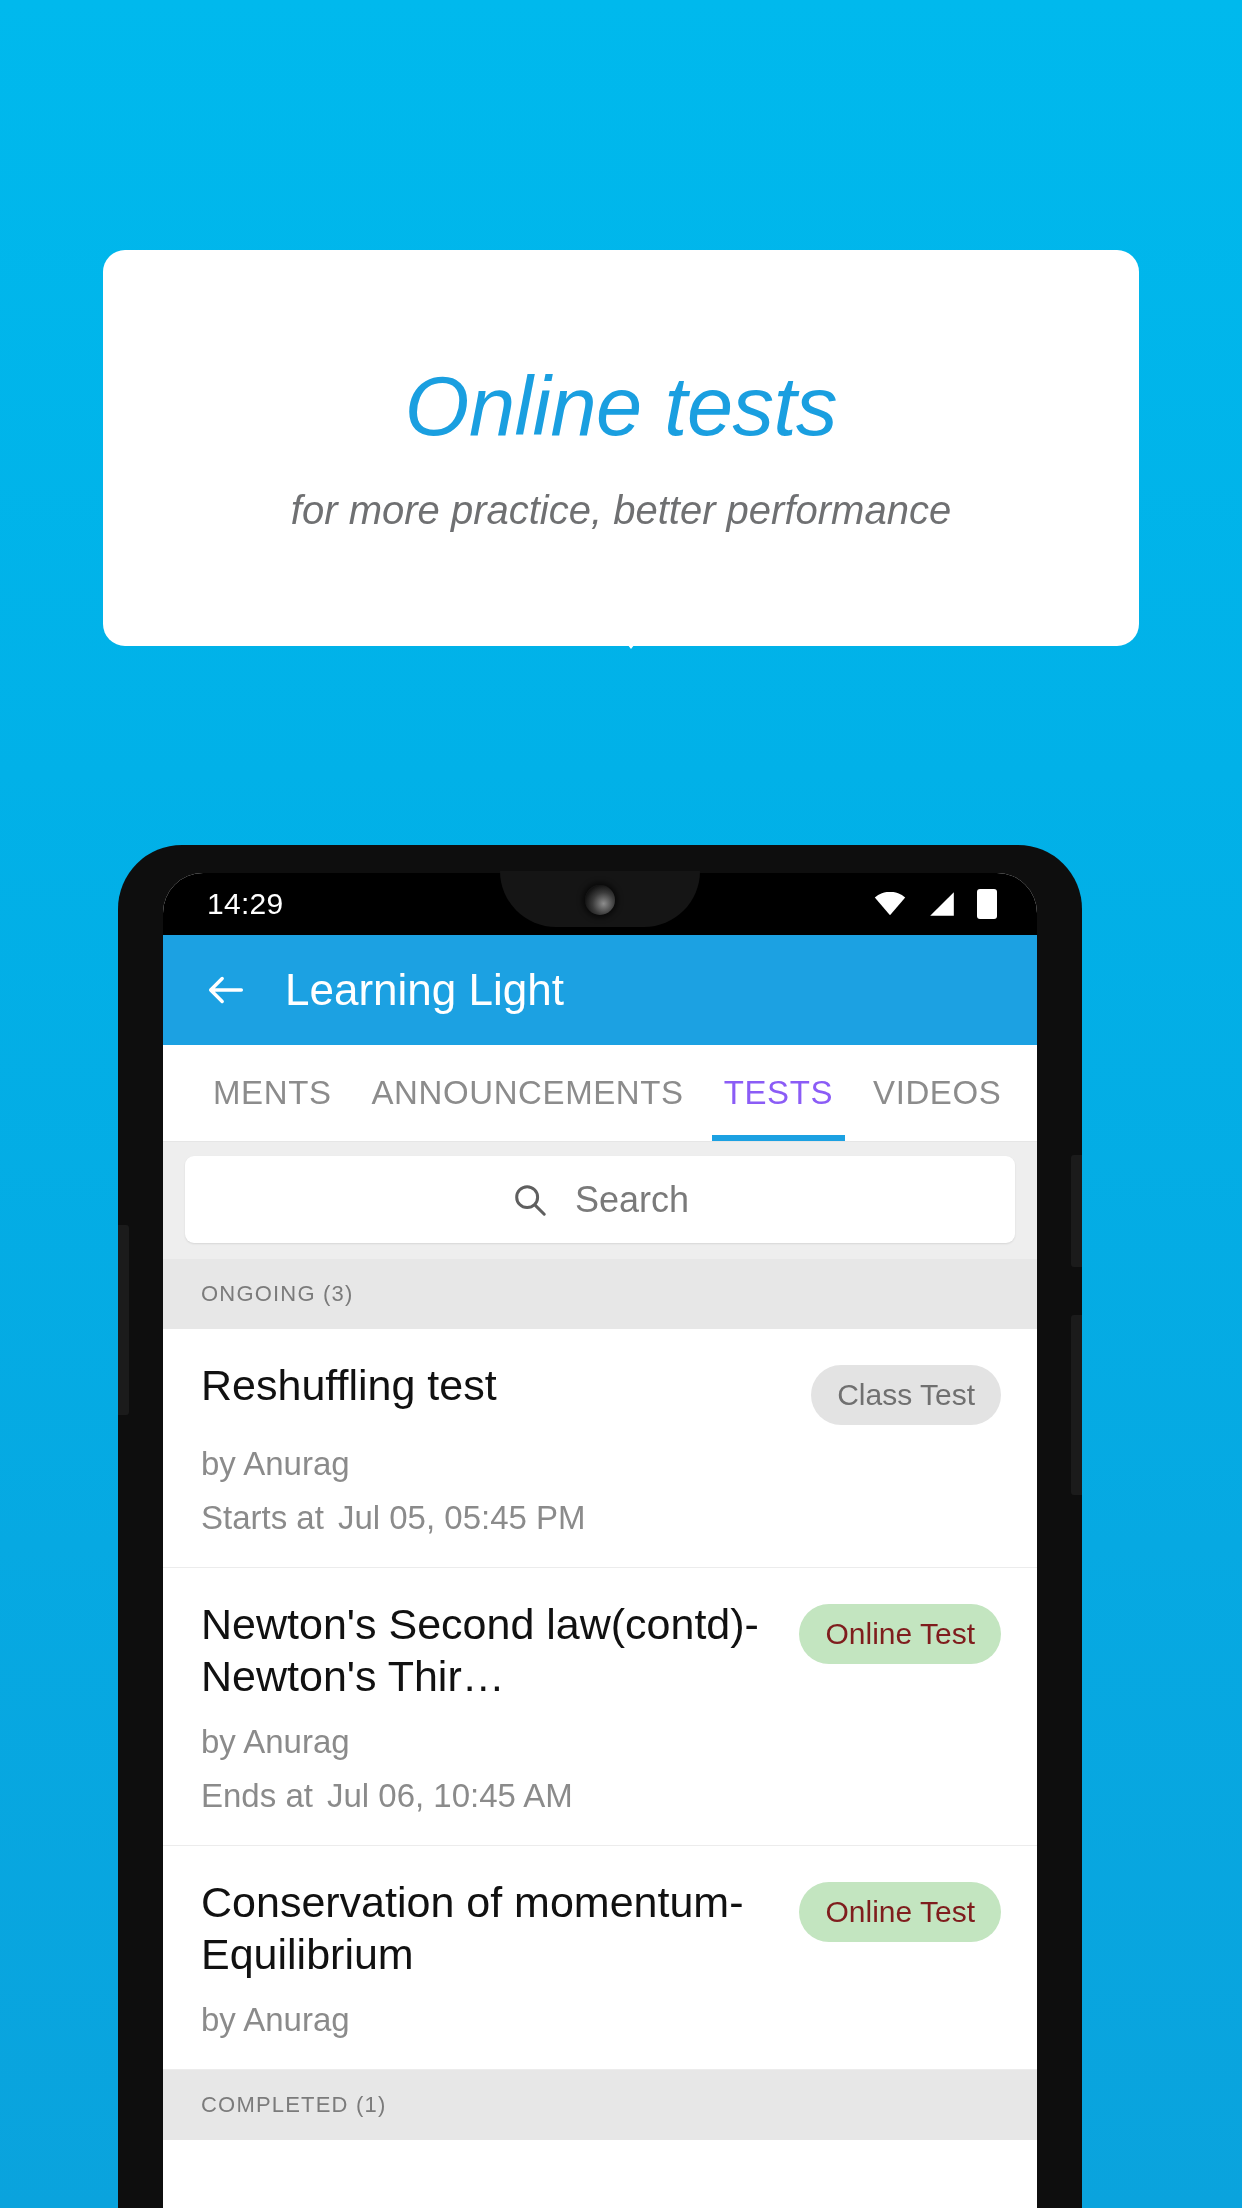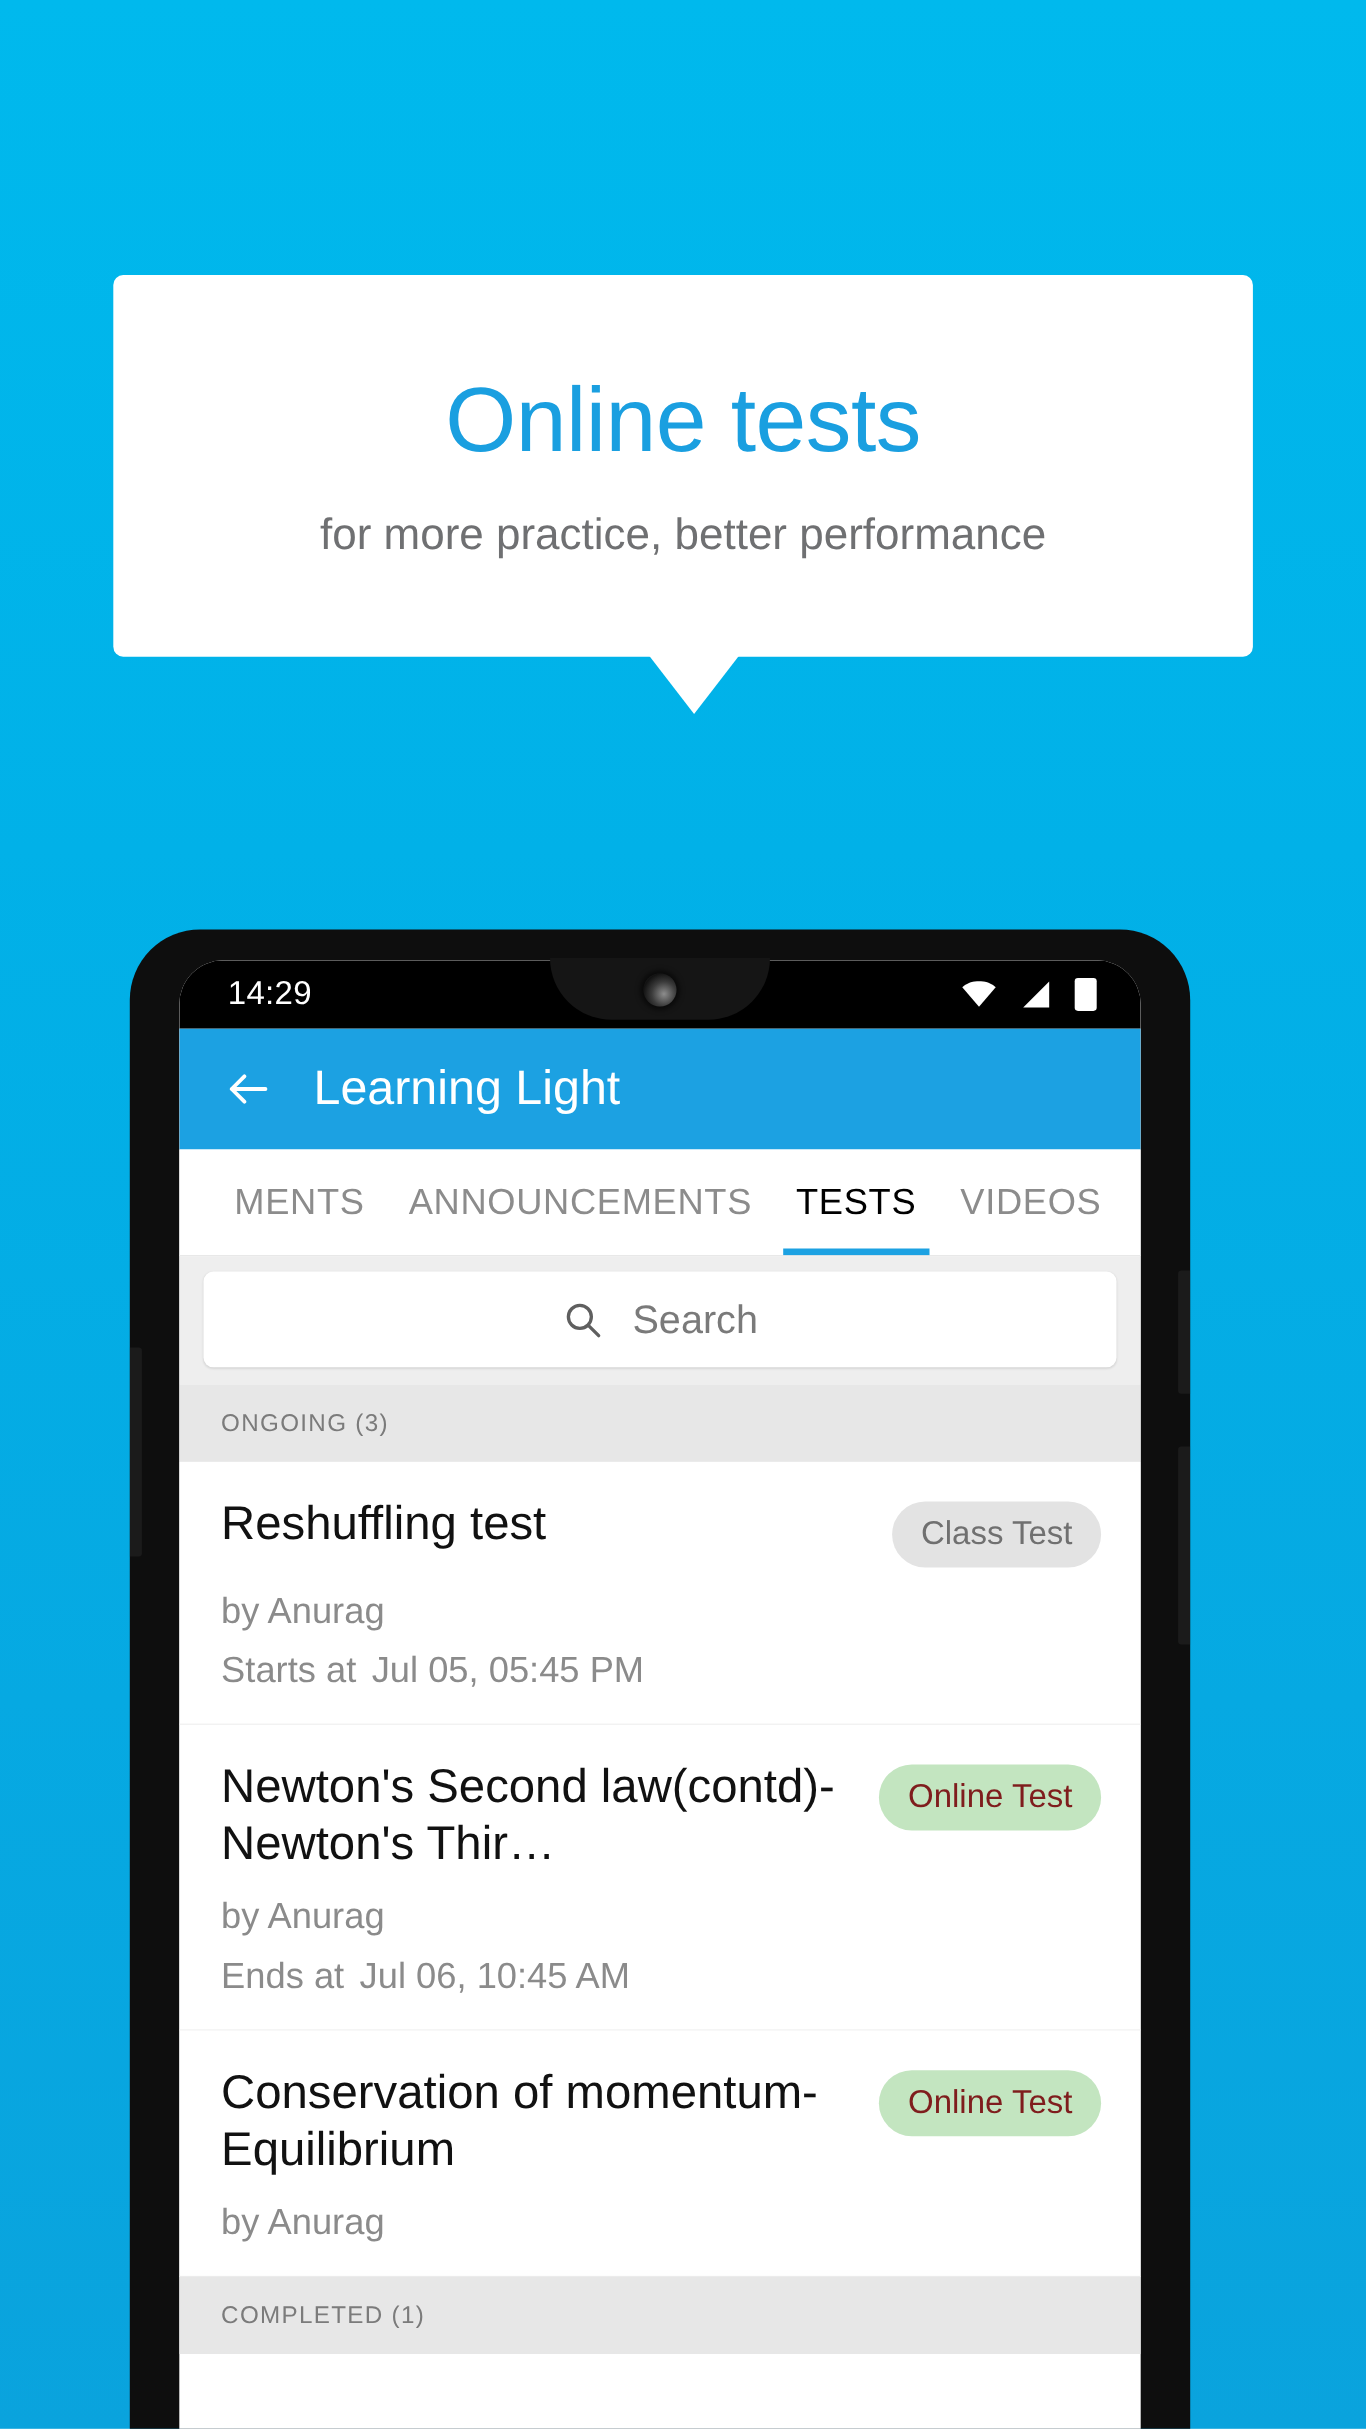--- a/index.html
+++ b/index.html
@@ -5,23 +5,23 @@
   * { margin:0; padding:0; box-sizing:border-box; }
   html,body { width:1242px; height:2208px; overflow:hidden; }
   body {
     font-family:"Liberation Sans", sans-serif;
     background:linear-gradient(180deg,#00b9ed 0%,#01b1e8 35%,#06a9e2 70%,#0aa3dd 100%);
     position:relative;
   }
 
   
   .bubble {
-    position:absolute; left:103px; top:250px; width:1036px; height:347px;
-    background:#ffffff; border-radius:9px;
-    display:flex; flex-direction:column; align-items:center; justify-content:center;
+    position:absolute; left:103px; top:250px; width:1036px; height:396px;
+    background:#ffffff; border-radius:22px;
+    display:flex; flex-direction:column; align-items:center; justify-content:center;font-style:italic;
   }
   .bubble-title {
     font-size:83px; color:#1a9fe0; font-weight:400; letter-spacing:-0.5px;
     line-height:1.05;
   }
   .bubble-sub {
     font-size:40px; color:#6f7072; font-weight:400; margin-top:38px;
   }
   .bubble-tail {
     position:absolute; left:590px; top:596px;
@@ -85,21 +85,21 @@
   
   .tabs {
     height:97px; background:#ffffff; display:flex; align-items:stretch;
     position:relative; border-bottom:1px solid #e6e6e6;
     padding-left:30px;
   }
   .tab {
     display:flex; align-items:center; font-size:33px; color:#8c8c8c;
     letter-spacing:0.6px; padding:0 20px; white-space:nowrap; position:relative;
   }
-  .tab.active { color:#000000; }
+  .tab.active { color:#8b5cf6; }
   .tab.active::after{
     content:""; position:absolute; left:8px; right:8px; bottom:0; height:6px; background:#1ca1e2;
   }
 
   
   .search-wrap { background:#eeeeee; padding:14px 22px 16px 22px; }
   .search-box {
     height:87px; background:#ffffff; border-radius:9px;
     display:flex; align-items:center; justify-content:center; gap:26px;
     box-shadow:0 1px 2px rgba(0,0,0,0.10);

